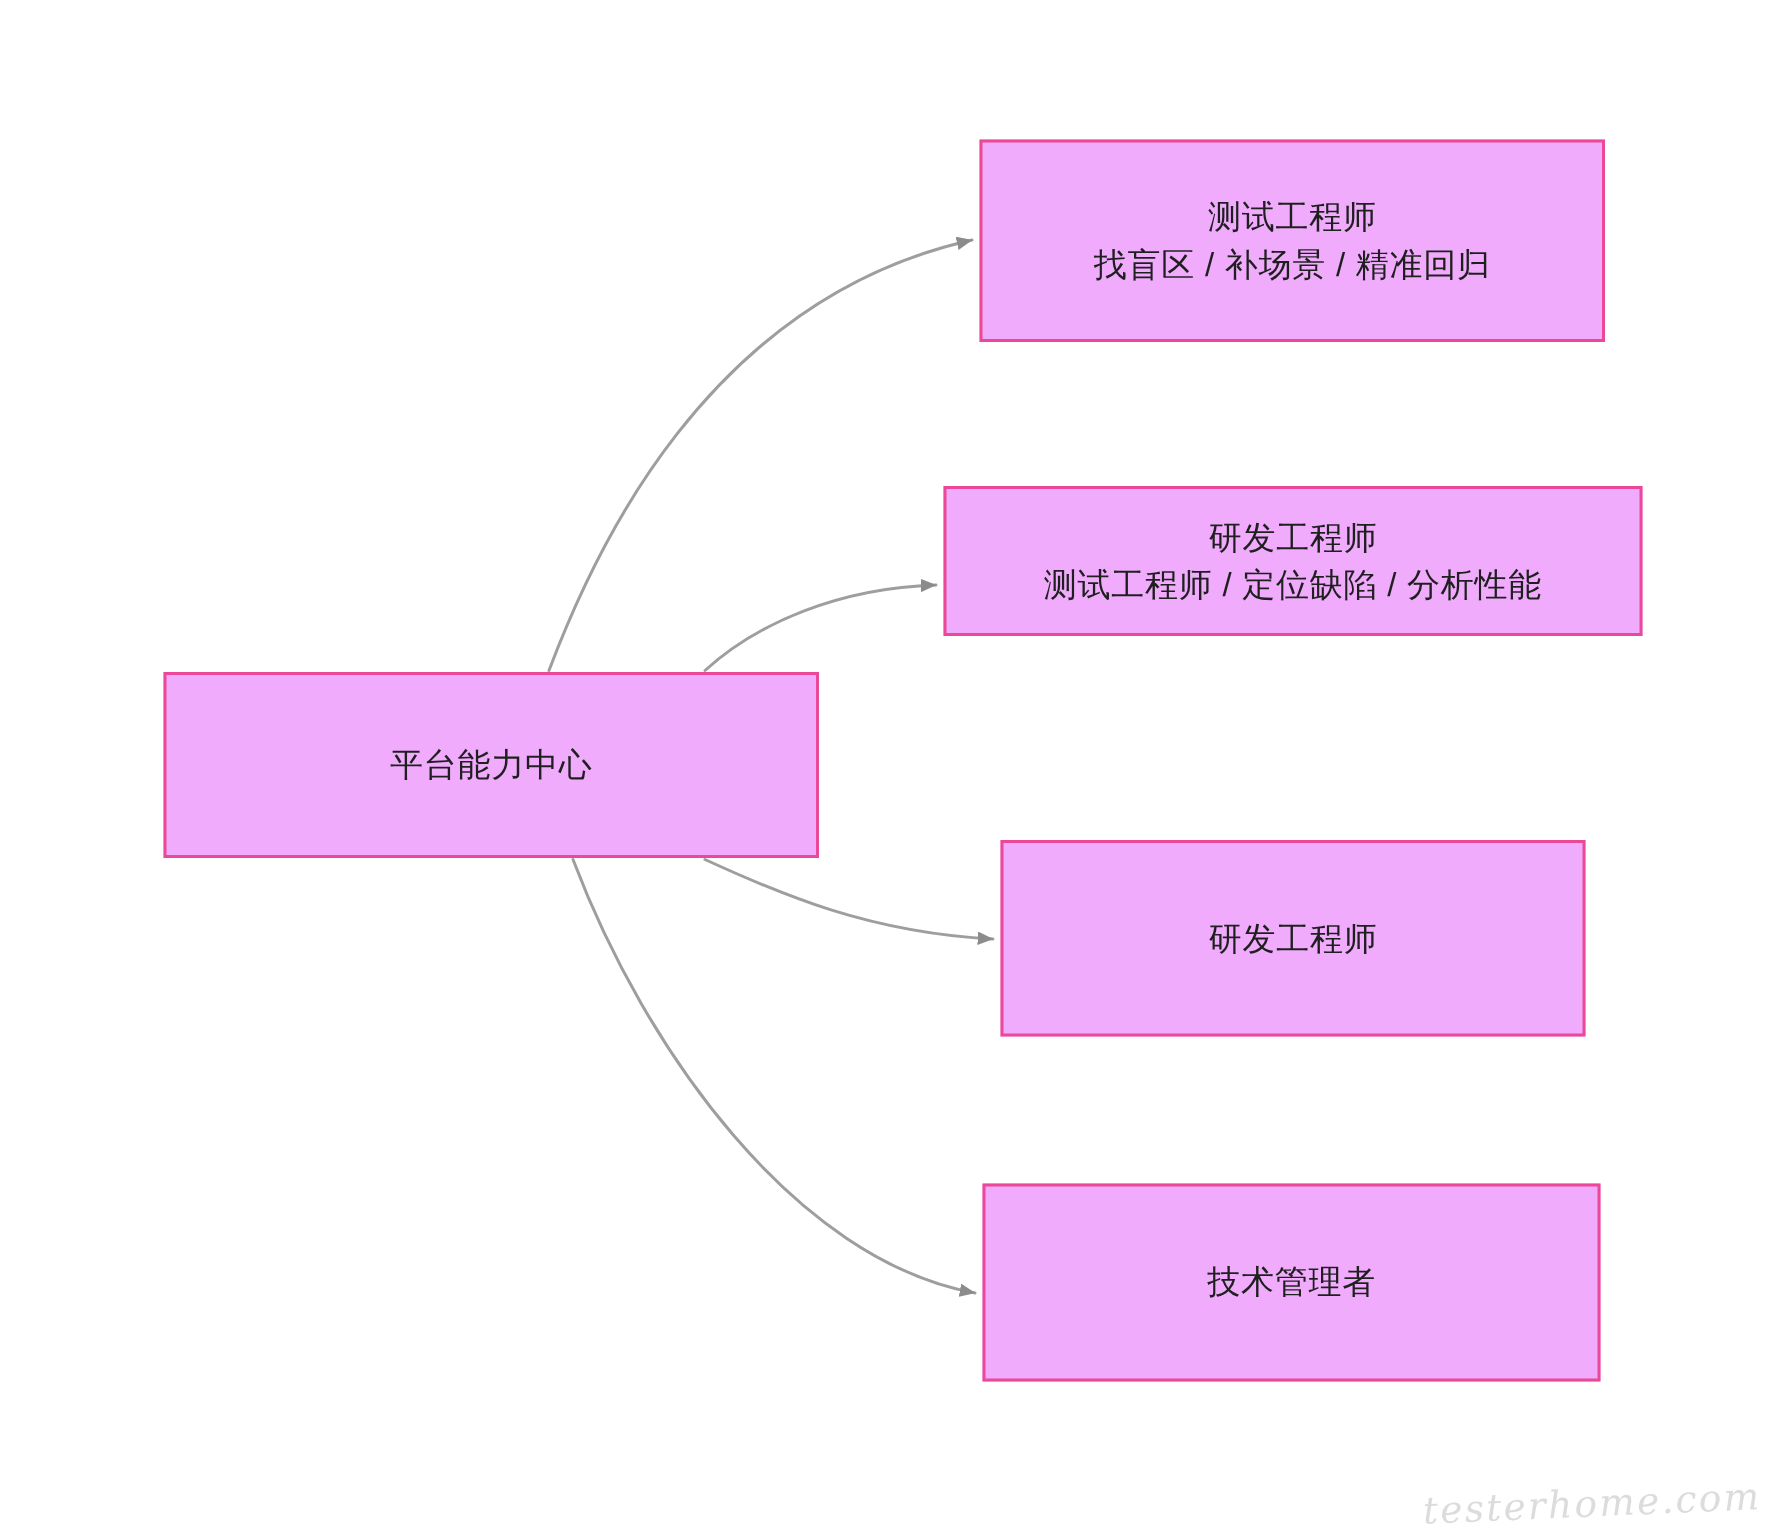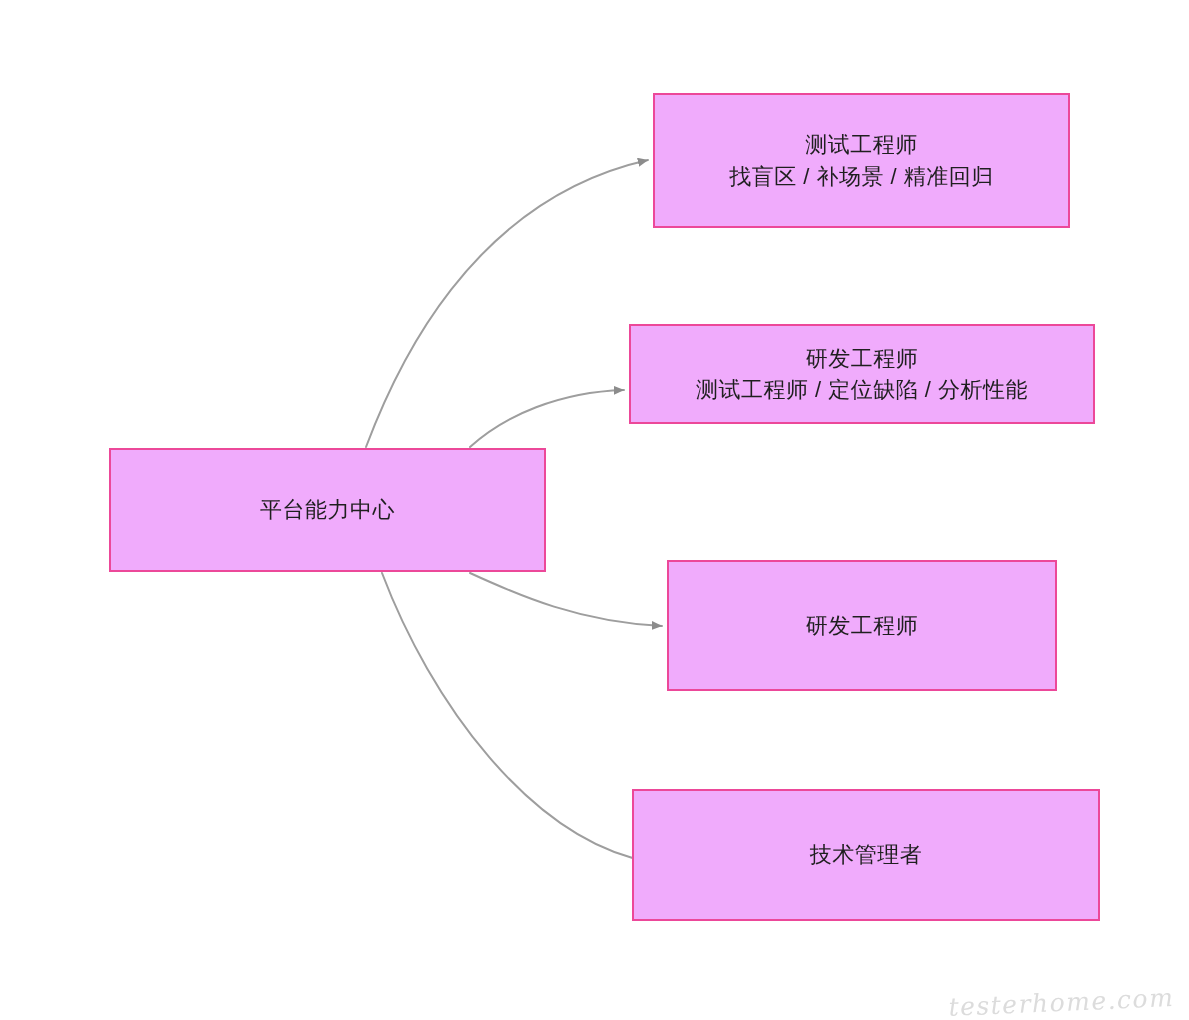--- a/index.html
+++ b/index.html
@@ -71,23 +71,23 @@
     width: 466px;
     height: 100px;
   }
   #node-role-2 {
     left: 667px;
     top: 560px;
     width: 390px;
     height: 131px;
   }
   #node-role-3 {
-    left: 632px;
+    left: 655px;
     top: 789px;
-    width: 468px;
+    width: 412px;
     height: 132px;
   }
   #watermark {
     position: absolute;
     right: 14px;
     bottom: 8px;
     font-family: "DejaVu Serif", serif;
     font-style: italic;
     font-size: 25px;
     color: #dcdcdc;

